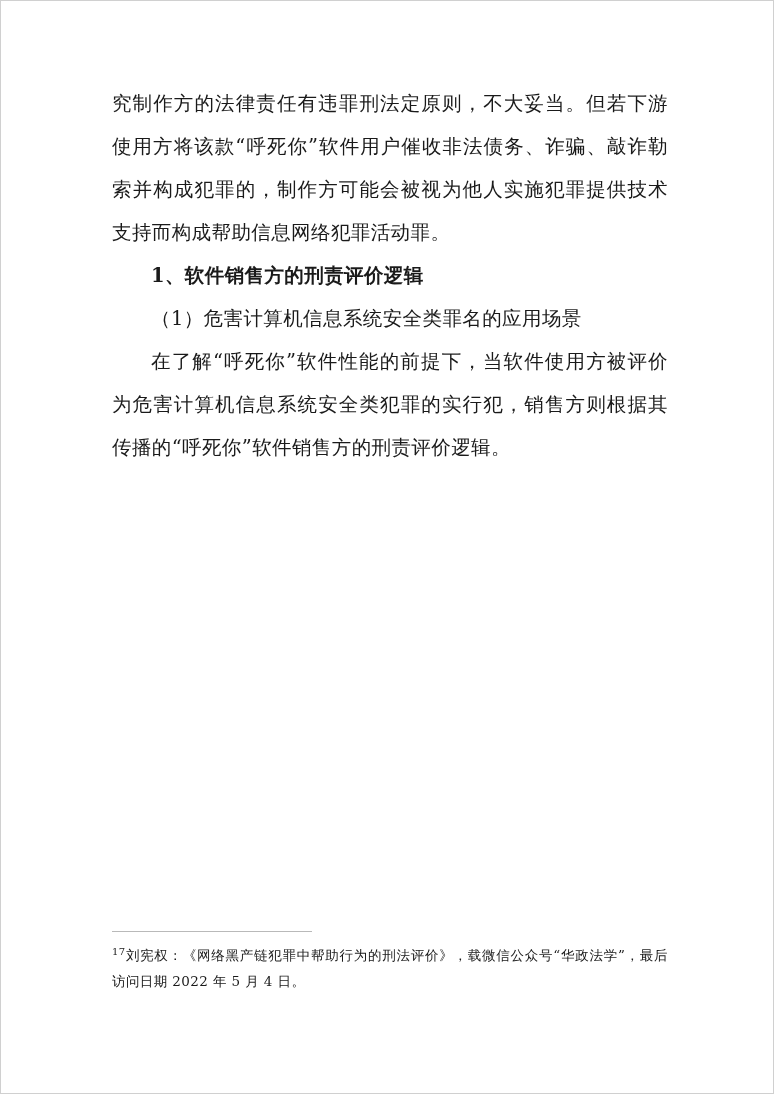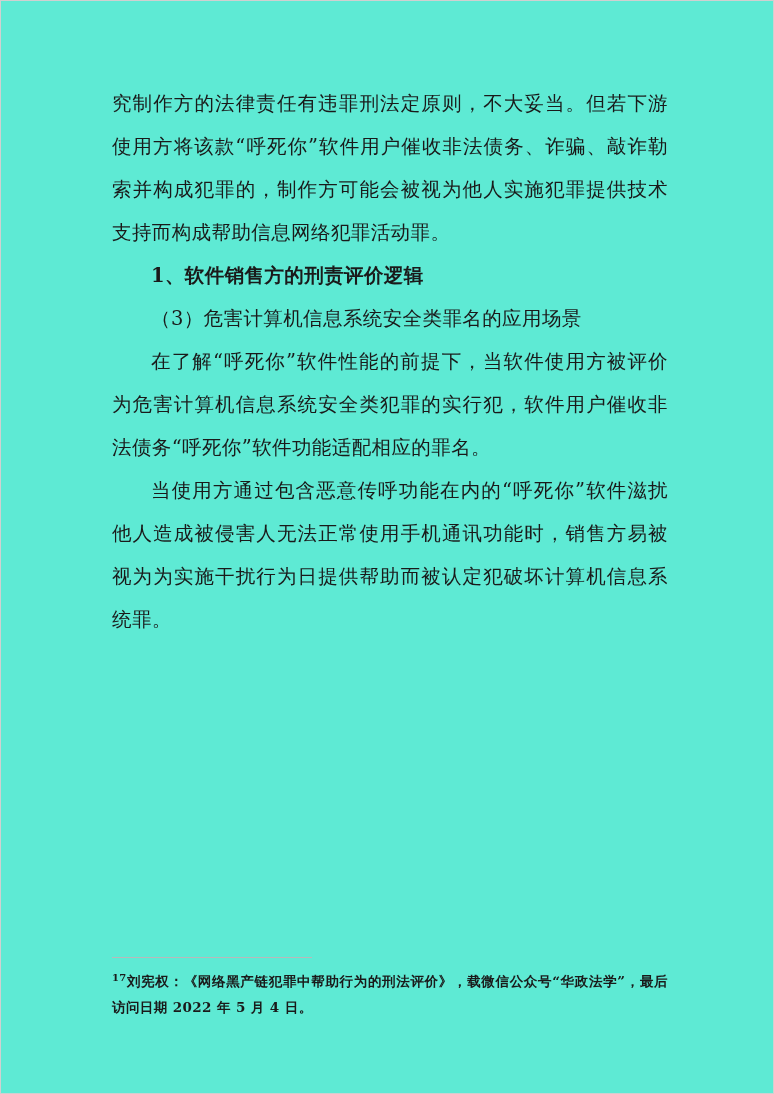--- a/index.html
+++ b/index.html
@@ -4,21 +4,21 @@
 <style>
   html, body {
     margin: 0;
     padding: 0;
     background: #e9e9e9;
   }
   .page {
     position: relative;
     width: 774px;
     height: 1094px;
-    background: #5eead4;
+    background: #ffffff;
     box-sizing: border-box;
     overflow: hidden;
     font-family: "DejaVu Serif", "Liberation Serif", serif;
     color: #1a1a1a;
   }
   .content {
     position: absolute;
     left: 112px;
     top: 82px;
     width: 556px;
@@ -39,23 +39,22 @@
     font-weight: bold;
   }
   sup {
     font-size: 11px;
     vertical-align: super;
     line-height: 0;
   }
   .footnote-area {
     position: absolute;
     left: 112px;
-    top: 957px;
+    top: 931px;
     width: 556px;
-    font-weight: bold;
   }
   .footnote-rule {
     width: 200px;
     height: 1px;
     background: #b9b9b9;
     margin-bottom: 10px;
   }
   .footnote {
     margin: 0;
     font-size: 13.5px;
@@ -85,25 +84,24 @@
   <div class="page-edge-bottom"></div>
   <div class="page-edge-left"></div>
   <div class="page-edge-right"></div>
 
   <div class="content">
     <p class="flush">究制作方的法律责任有违罪刑法定原则，不大妥当。但若下游使用方将该款“呼死你”软件用户催收非法债务、诈骗、敲诈勒索并构成犯罪的，制作方可能会被视为他人实施犯罪提供技术支持而构成帮助信息网络犯罪活动罪。</p>
 
     <p class="heading">1、软件销售方的刑责评价逻辑</p>
 
 
-    <p class="indent">（3）危害计算机信息系统安全类罪名的应用场景</p>
+    <p class="indent">（1）危害计算机信息系统安全类罪名的应用场景</p>
 
-    <p class="indent">在了解“呼死你”软件性能的前提下，当软件使用方被评价为危害计算机信息系统安全类犯罪的实行犯，软件用户催收非法债务“呼死你”软件功能适配相应的罪名。</p>
+    <p class="indent">在了解“呼死你”软件性能的前提下，当软件使用方被评价为危害计算机信息系统安全类犯罪的实行犯，销售方则根据其传播的“呼死你”软件销售方的刑责评价逻辑。</p>
 
-    <p class="indent">当使用方通过包含恶意传呼功能在内的“呼死你”软件滋扰他人造成被侵害人无法正常使用手机通讯功能时，销售方易被视为为实施干扰行为日提供帮助而被认定犯破坏计算机信息系统罪。</p>
 
   </div>
 
   <div class="footnote-area">
     <div class="footnote-rule"></div>
     <p class="footnote"><span class="fn-num">17</span><span>刘宪权：《网络黑产链犯罪中帮助行为的刑法评价》，载微信公众号“华政法学”，最后访问日期 2022 年 5 月 4 日。</span></p>
   </div>
 </div>
 
 </body></html>

